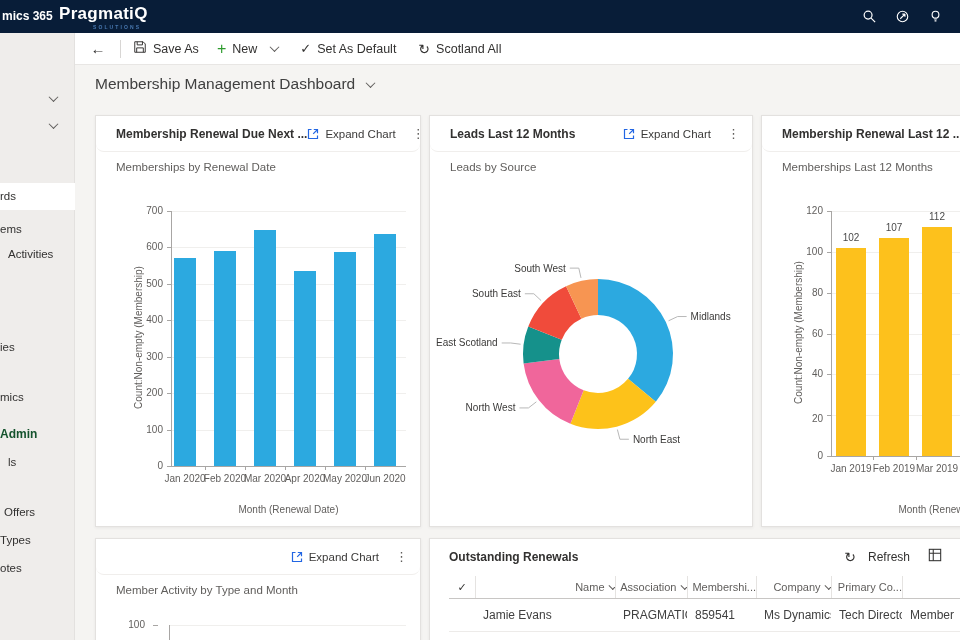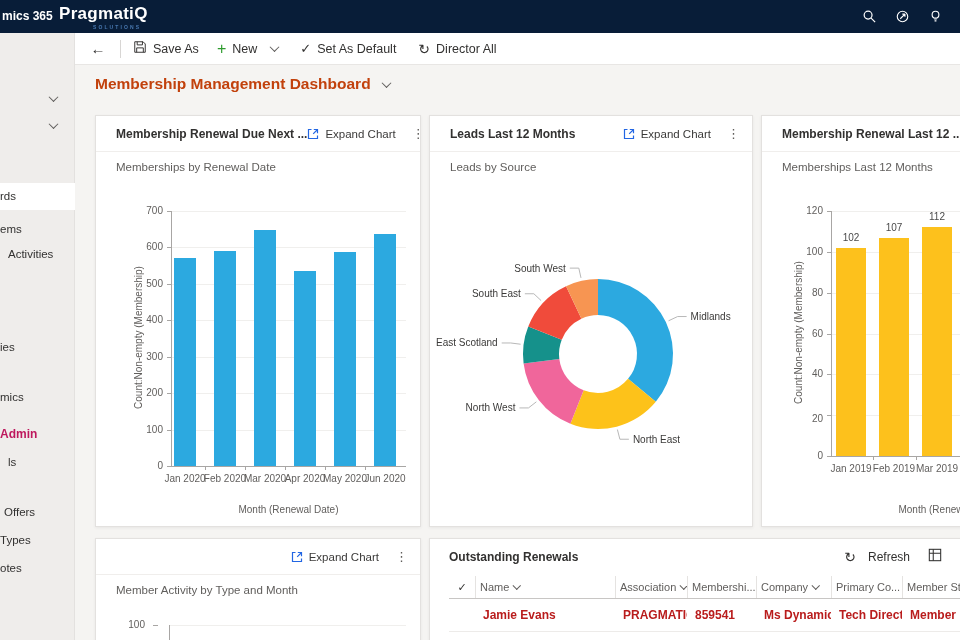--- a/index.html
+++ b/index.html
@@ -28,25 +28,25 @@
   .refresh-glyph{font-size:14px;line-height:1;font-family:"DejaVu Sans",sans-serif;}
 
   
   .sidebar{position:absolute;left:0;top:33px;width:75px;height:607px;background:#efedeb;border-right:1px solid #e3e1df;box-sizing:border-box;}
   .side-chev{position:absolute;left:50px;}
   .side-sel{position:absolute;left:0;width:75px;height:27px;background:#fff;}
   .side-item{position:absolute;white-space:nowrap;font-size:11.5px;line-height:27px;height:27px;color:#323130;}
 
   
   .page-title-row{position:absolute;left:95px;top:75px;display:flex;align-items:center;gap:12px;}
-  .page-title{font-size:15.5px;font-weight:700;color:#c2410c;text-align:center;}
+  .page-title{font-size:15.5px;font-weight:400;color:#404040;text-align:center;}
 
   
   .card{position:absolute;background:#fff;border:1px solid #e3e1df;box-shadow:0 1px 3px rgba(0,0,0,.06);box-sizing:border-box;}
-  .card-head{height:35px;display:flex;align-items:center;padding:0 12px 0 20px;border-bottom:1px solid #f0eeec;}
+  .card-head{height:35px;display:flex;align-items:center;padding:0 12px 0 20px;border-bottom:1px solid #f0eeec;border-radius:8px;}
   .card-title{font-size:12px;font-weight:700;white-space:nowrap;}
   .spacer{flex:1;}
   .expand-btn{display:flex;align-items:center;gap:6px;font-size:11.5px;color:#3b3a39;white-space:nowrap;}
   .dots{margin-left:16px;color:#605e5c;font-size:13px;font-family:"DejaVu Sans",sans-serif;}
   .card-sub{position:absolute;left:20px;top:45px;font-size:11.5px;color:#605e5c;}
   .chart-layer{position:absolute;left:0;top:0;right:0;bottom:0;pointer-events:none;}
 
   
   .grid-h{position:absolute;height:1px;background:#f0efed;}
   .ytick{position:absolute;width:30px;text-align:right;font-size:10px;color:#605e5c;}
@@ -54,26 +54,26 @@
   .axis{position:absolute;background:#a8a6a4;}
   .bar{position:absolute;}
   .xlab{position:absolute;width:56px;text-align:center;font-size:10px;color:#605e5c;}
   .vallab{position:absolute;width:40px;text-align:center;font-size:10px;color:#4a4a4a;}
   .ylabel{position:absolute;text-align:center;font-size:10px;color:#605e5c;transform:rotate(-90deg);}
   .xlabel{position:absolute;text-align:center;font-size:10px;color:#605e5c;}
 
   
   .tbl-head{position:absolute;left:19px;top:37px;display:grid;grid-template-columns:26px 140px 72px 69px 75px 71px 200px;
             height:22px;font-size:11px;color:#605e5c;}
-  .th{display:flex;align-items:center;gap:5px;padding-left:4px;border-left:1px solid #e5e3e1;white-space:nowrap;overflow:hidden;}
+  .th{display:flex;align-items:center;gap:5px;padding-left:4px;border-left:1px solid #e5e3e1;white-space:nowrap;overflow:hidden;justify-content:flex-end;}
   .th:first-child{border-left:none;justify-content:center;padding-left:0;color:#323130;}
   .tbl-row{position:absolute;left:19px;top:59px;display:grid;grid-template-columns:26px 140px 72px 69px 75px 71px 200px;
            height:33px;font-size:12px;align-items:center;}
   .td{padding-left:8px;white-space:nowrap;overflow:hidden;}
-  .lnk{color:#b91c1c;cursor:pointer;font-weight:bold;}
+  .lnk{color:#404040;cursor:pointer;}
   .head-line{position:absolute;left:19px;right:0;top:59px;height:1px;background:#c8c6c4;}
   .row-line{position:absolute;left:19px;right:0;top:92px;height:1px;background:#edebe9;}
   .card-refresh{display:flex;align-items:center;gap:12px;color:#323130;font-size:12px;}
 </style>
 </head>
 <body>
 
 <div class="stage">
 
   <div class="navbar">
@@ -119,35 +119,35 @@
       <span class="plus">+</span>
       <span>New</span>
       <span class="chev" style="margin-left:8px;"></span>
     </span>
     <span class="cmd-item" style="margin-left:22px;">
       <span class="checkmark">✓</span>
       <span>Set As Default</span>
     </span>
     <span class="cmd-item" style="margin-left:22px;">
       <span class="refresh-glyph">↻</span>
-      <span>Director All</span>
+      <span>Scotland All</span>
     </span>
   </div>
 
   <div class="sidebar">
     <span class="chev side-chev" style="top:62px;"></span>
     <span class="chev side-chev" style="top:89px;"></span>
     <div id="side-items">
         <div class="side-sel" style="top: 150px;"></div>
         <div class="side-item" style="top: 150px; left: 0px;">rds</div>
         <div class="side-item" style="top: 183px; left: 0px;">ems</div>
         <div class="side-item" style="top: 208px; left: 8px;">Activities</div>
         <div class="side-item" style="top: 301px; left: 0px;">ies</div>
         <div class="side-item" style="top: 351px; left: 0px;">mics</div>
-        <div class="side-item" style="top: 388px; left: 0px; font-weight: 700; font-size: 12px; color: #be185d;">Admin</div>
+        <div class="side-item" style="top: 388px; left: 0px; font-weight: 700; font-size: 12px; color: #14532d;">Admin</div>
         <div class="side-item" style="top: 416px; left: 0px; margin-left: 8px;">ls</div>
         <div class="side-item" style="top: 466px; left: 4px;">Offers</div>
         <div class="side-item" style="top: 494px; left: 0px;">Types</div>
         <div class="side-item" style="top: 522px; left: 0px;">otes</div>
       </div>
   </div>
 
   <div class="page-title-row">
     <span class="page-title">Membership Management Dashboard</span>
     <span class="chev"></span>

